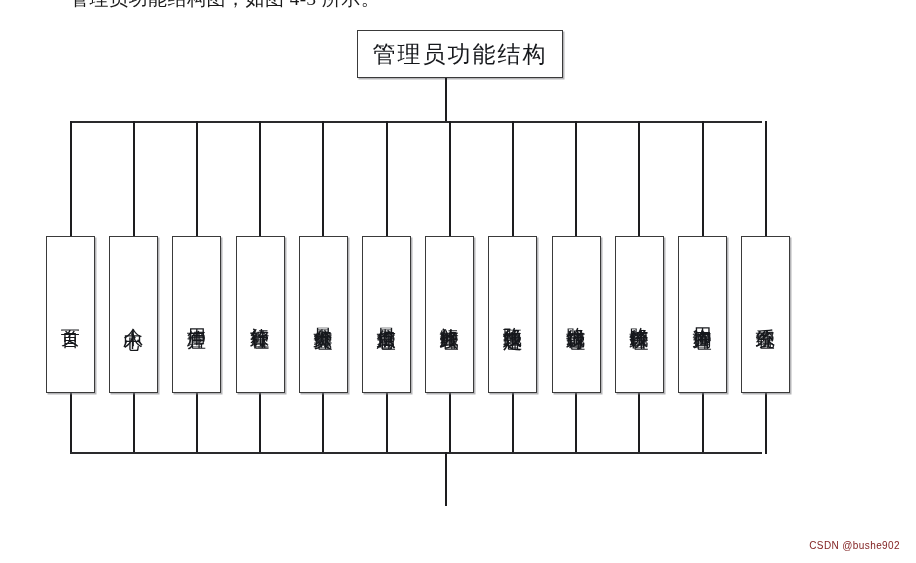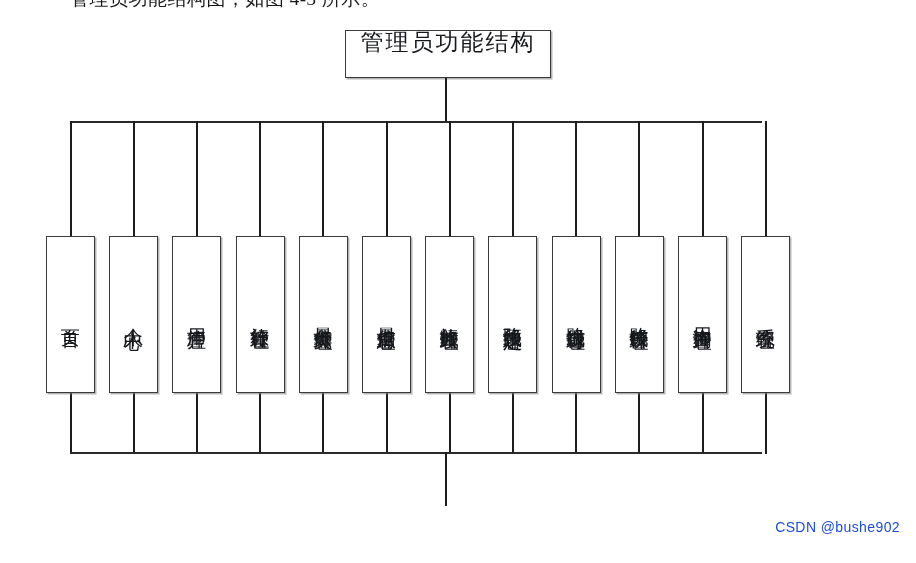--- a/index.html
+++ b/index.html
@@ -33,22 +33,23 @@
   .node {
     position: absolute;
     box-sizing: border-box;
     background: #ffffff;
     border: 1.6px solid #3a3a3a;
     box-shadow: 1.5px 1.5px 0 rgba(120,120,125,0.55);
   }
 
   .root-node, .exit-node {
     display: flex;
-    align-items: flex-start;
+    align-items: center;
     justify-content: center;
+    margin-left: 12px;
   }
   .root-node .node-label, .exit-node .node-label {
     font-size: 23px;
     color: #16181c;
     letter-spacing: 2px;
     line-height: 1;
   }
 
   
   .leaf-node {
@@ -78,24 +79,24 @@
     background: #1d1d1f;
   }
   .bus {
     background: #2a2a2c;
   }
 
   
   .watermark {
     position: absolute;
     right: 16px;
-    bottom: 28px;
+    bottom: 12px;
     font-family: "Liberation Sans", "DejaVu Sans", sans-serif;
-    font-size: 14px;
-    color: #1d4ed8;
+    font-size: 10px;
+    color: #7f1d1d;
     letter-spacing: 0.4px;
     user-select: none;
   }
 </style>
 </head>
 <body>
 
 <div class="canvas">
 
   <div class="top-text">管理员功能结构图，如图 4-3 所示。</div>

